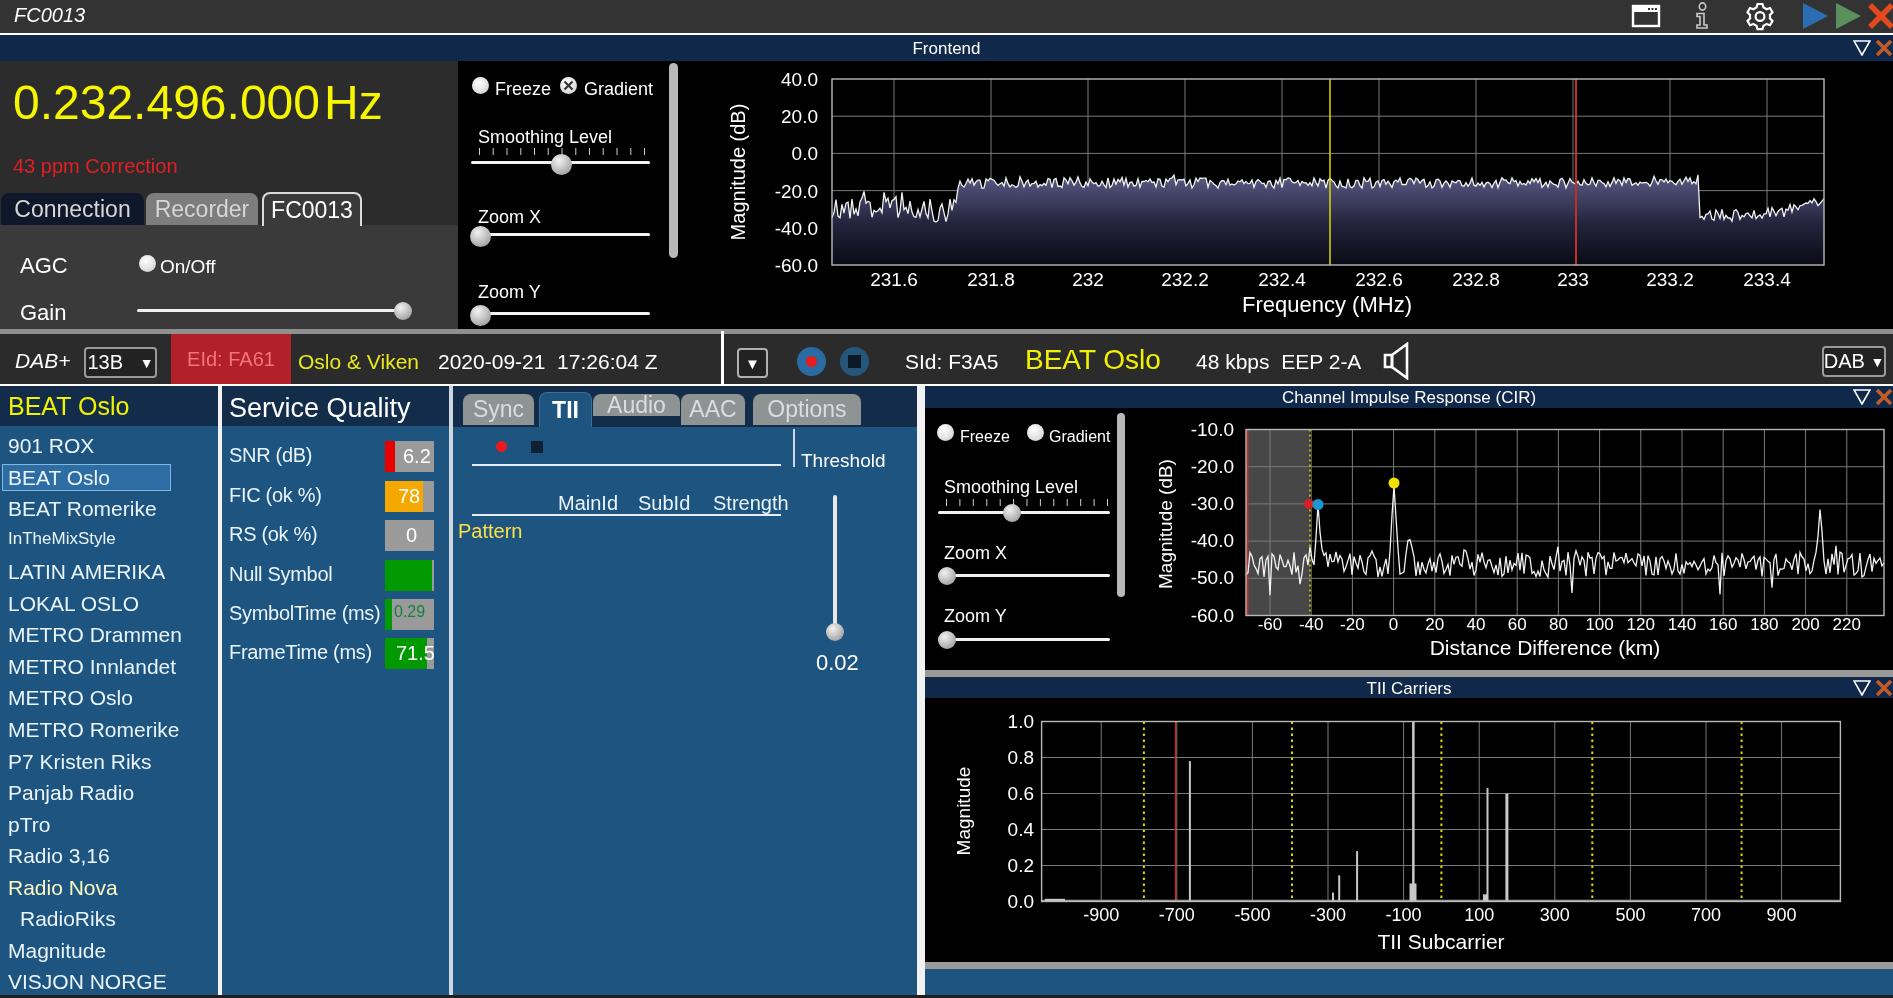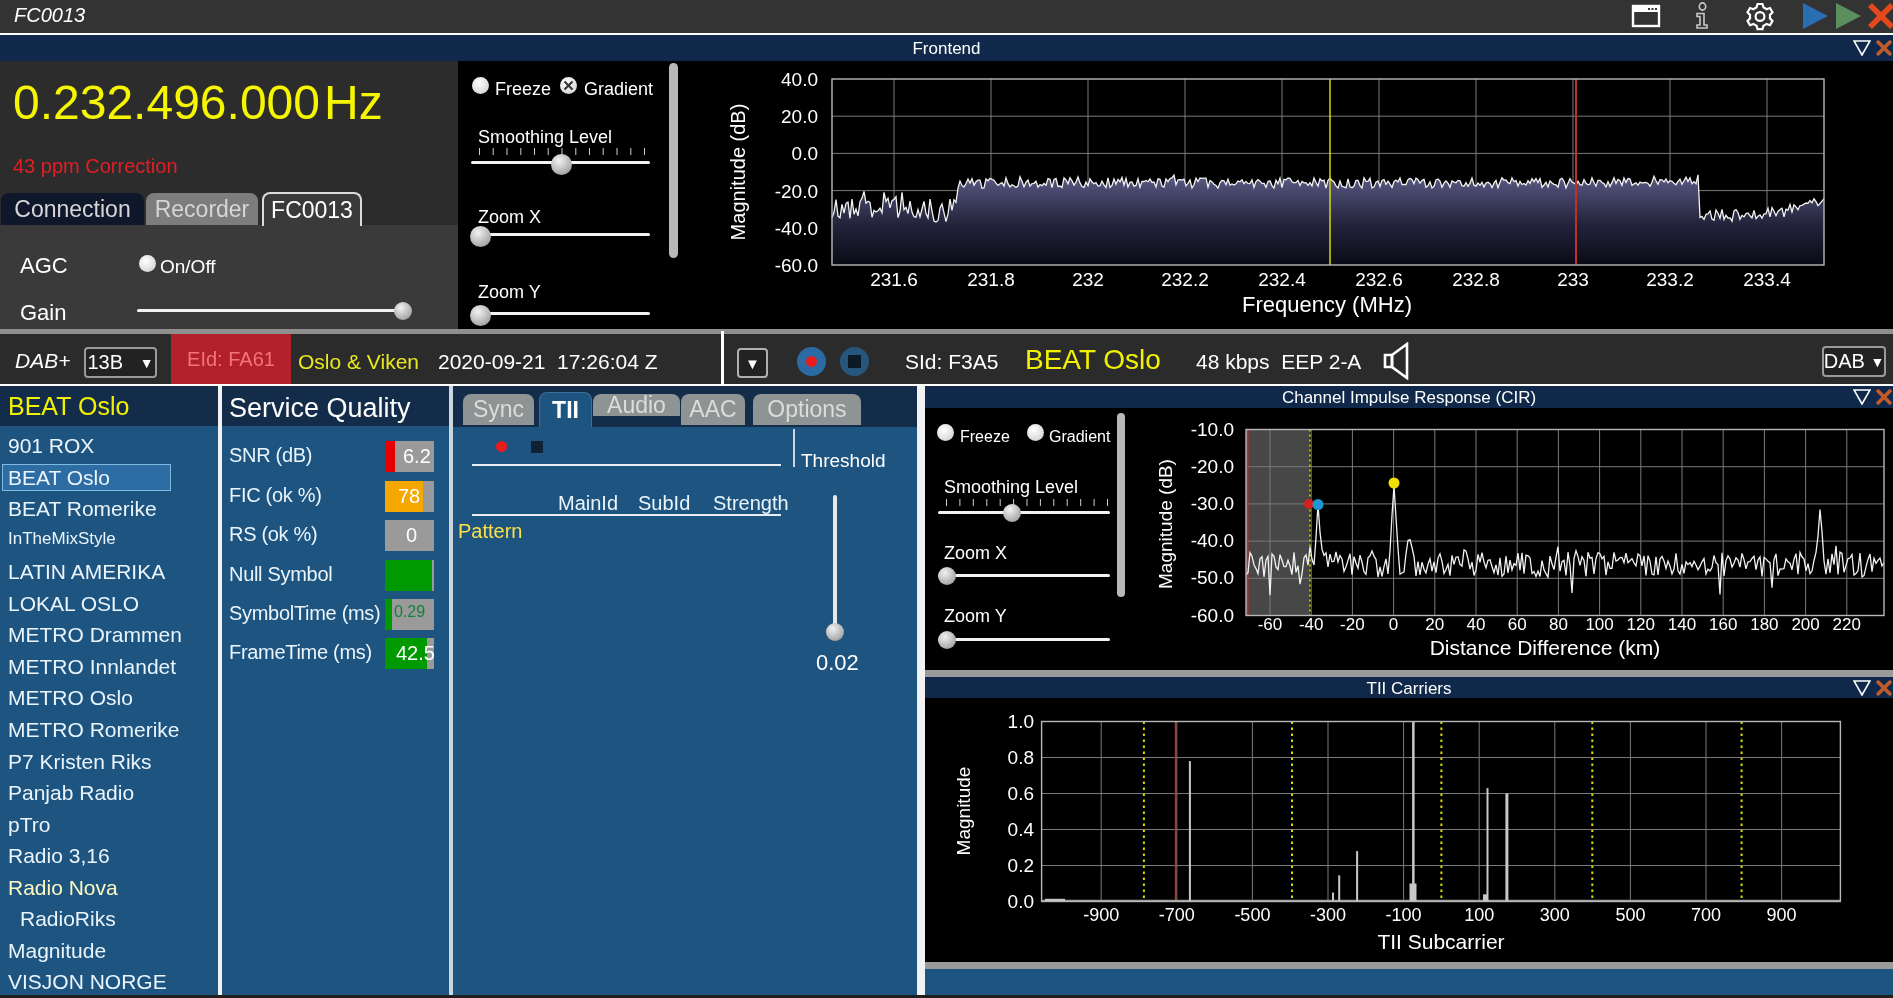--- a/index.html
+++ b/index.html
@@ -223,21 +223,21 @@
 <div class="abs" style="left:385px;top:519.5px;width:49px;height:31px;background:#9a9a9a;"></div>
 <div class="abs" style="left:406px;top:524px;color:#fff;font-size:20px;">0</div>
 <div class="abs" style="left:385px;top:559.5px;width:47px;height:31px;background:#009a00;"></div>
 <div class="abs" style="left:432px;top:559.5px;width:2px;height:31px;background:#9a9a9a;"></div>
 <div class="abs" style="left:400px;top:564px;color:#fff;font-size:20px;"></div>
 <div class="abs" style="left:385px;top:598.5px;width:7px;height:31px;background:#009a00;"></div>
 <div class="abs" style="left:392px;top:598.5px;width:42px;height:31px;background:#9a9a9a;"></div>
 <div class="abs" style="left:394px;top:603px;color:#15803d;font-size:16px;">0.29</div>
 <div class="abs" style="left:385px;top:637.5px;width:42px;height:31px;background:#009a00;"></div>
 <div class="abs" style="left:427px;top:637.5px;width:7px;height:31px;background:#9a9a9a;"></div>
-<div class="abs" style="left:396px;top:642px;color:#fff;font-size:20px;">42.5</div>
+<div class="abs" style="left:396px;top:642px;color:#fff;font-size:20px;">71.5</div>
 <div class="abs ctr" style="left:463px;top:394px;width:71px;height:31px;background:#8e9494;border-radius:8px 8px 0 0;color:#dcdcdc;font-size:23px;">Sync</div>
 <div class="abs ctr" style="left:539px;top:392px;width:53px;height:35px;background:#1d5480;border-radius:8px 8px 0 0;color:#fff;font-size:23px;border:1px solid #3f6f96;border-bottom:none;font-weight:600;">TII</div>
 <div class="abs ctr" style="left:593px;top:394px;width:87px;height:22px;background:#8e9494;border-radius:8px 8px 0 0;color:#dcdcdc;font-size:23px;">Audio</div>
 <div class="abs ctr" style="left:681px;top:394px;width:64px;height:31px;background:#8e9494;border-radius:8px 8px 0 0;color:#dcdcdc;font-size:23px;">AAC</div>
 <div class="abs ctr" style="left:753px;top:394px;width:108px;height:31px;background:#8e9494;border-radius:8px 8px 0 0;color:#dcdcdc;font-size:23px;">Options</div>
 <div class="abs" style="left:496px;top:441px;width:11px;height:11px;border-radius:50%;background:#e81c1c;"></div>
 <div class="abs" style="left:531px;top:441px;width:12px;height:12px;background:#0e2233;"></div>
 <div class="abs" style="left:472px;top:464px;width:309px;height:1.5px;background:#e8eef4;"></div>
 <div class="abs" style="left:458px;top:492px;color:#fde047;font-size:20px;margin-top:28px;">Pattern</div>
 <div class="abs" style="left:558px;top:492px;color:#eaf4fb;font-size:20px;">MainId</div>

